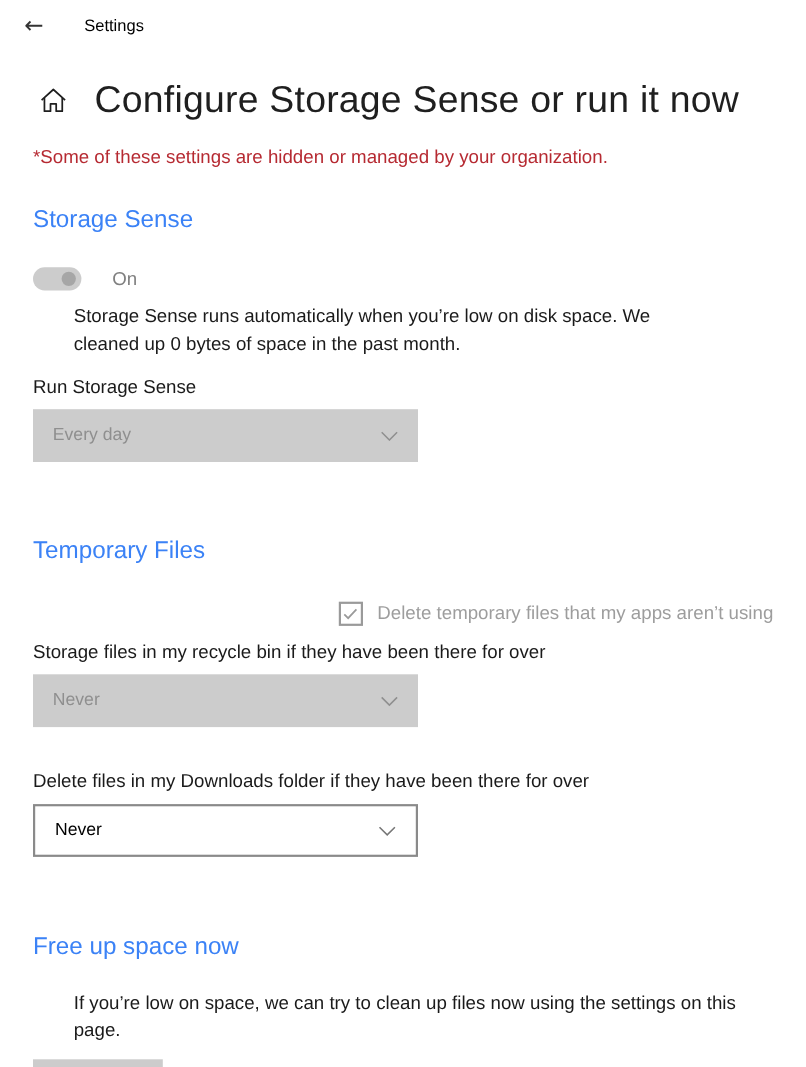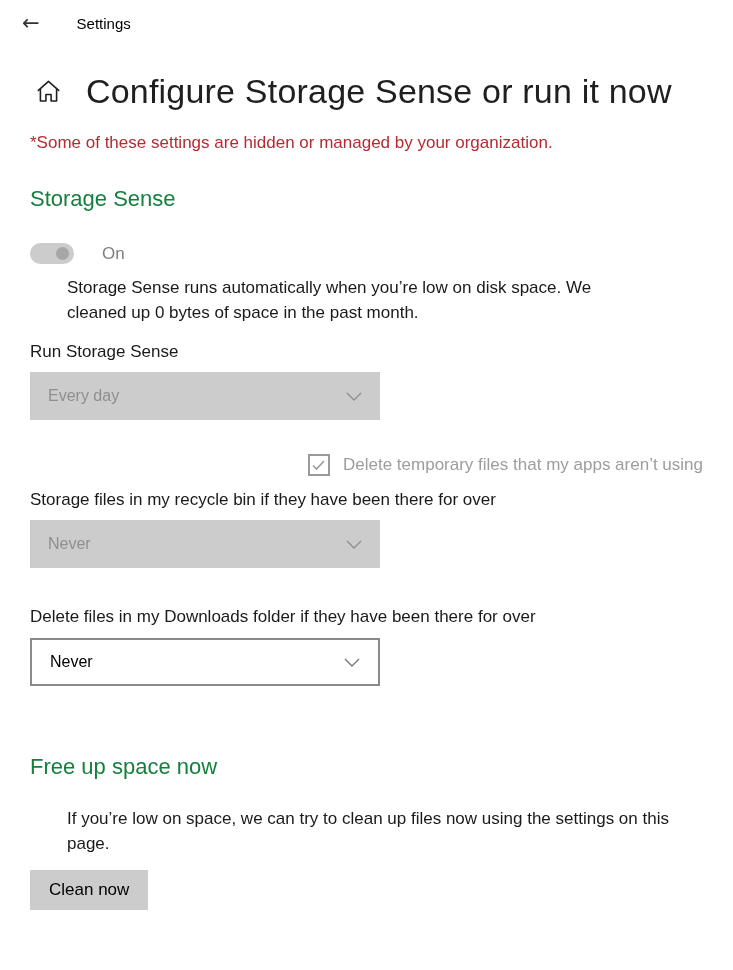--- a/index.html
+++ b/index.html
@@ -32,21 +32,21 @@
     font-size: 34px; font-weight: 300; color: #1f1f1f;
     letter-spacing: 0.2px; margin-left: 24px; white-space: nowrap;
   }
 
   .admin-notice {
     margin-top: 22px;
     font-size: 17px; color: #b62a32;
   }
 
   .section-heading {
-    font-size: 22px; font-weight: 400; color: #15803d;
+    font-size: 22px; font-weight: 400; color: #3b82f6;
   }
   .h-storage { margin-top: 33px; }
   .h-temp    { margin-top: 67px; }
   .h-free    { margin-top: 68px; }
 
   
   .toggle-row { display: flex; align-items: center; margin-top: 31px; }
   .toggle {
     width: 44px; height: 21px; border-radius: 11px;
     background: #cccccc; position: relative; cursor: default;
@@ -135,20 +135,21 @@
 
   <div class="field-label lbl-run">Run Storage Sense</div>
 
   <div class="dropdown disabled">
     <span>Every day</span>
     <svg class="chevron" width="16" height="9" viewBox="0 0 16 9">
       <polyline points="1,1 8,8 15,1" fill="none" stroke="#8f8f8f" stroke-width="1.4"></polyline>
     </svg>
   </div>
 
+  <h2 class="section-heading h-temp">Temporary Files</h2>
 
   <div class="checkbox-row">
     <div class="checkbox">
       <svg width="13" height="11" viewBox="0 0 13 11">
         <polyline points="1,5.5 4.5,9 12,1" fill="none" stroke="#9a9a9a" stroke-width="1.6"></polyline>
       </svg>
     </div>
     <span class="checkbox-label">Delete temporary files that my apps aren’t using</span>
   </div>
 

